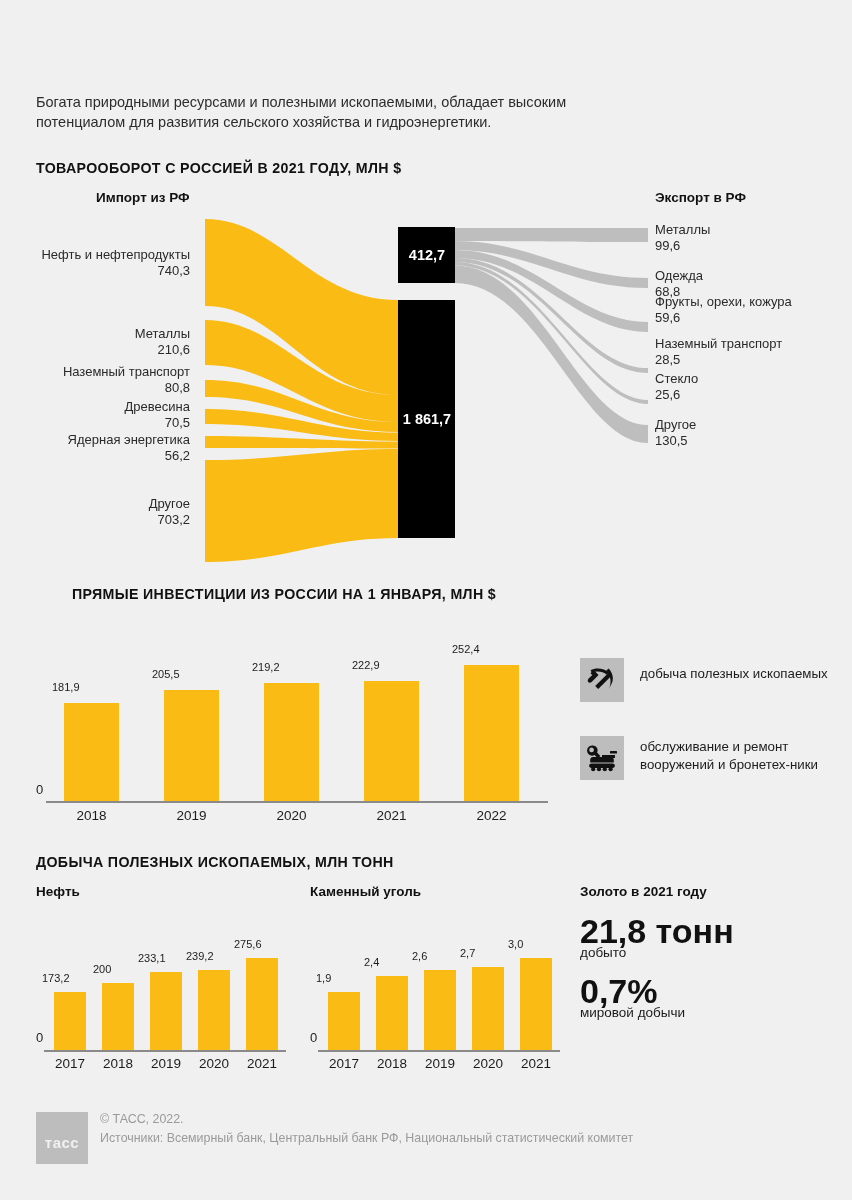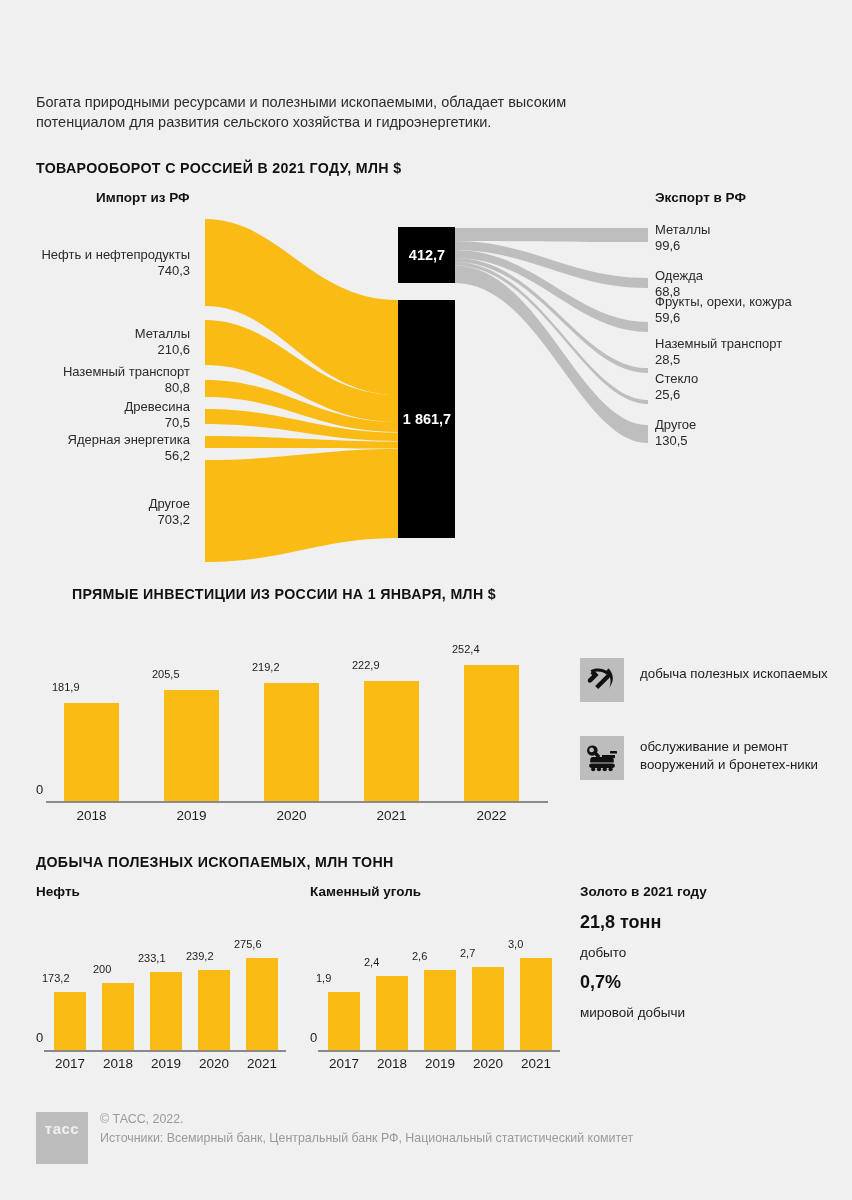--- a/index.html
+++ b/index.html
@@ -61,27 +61,27 @@
   .coop-item { position: absolute; }
   .coop-icon {
     position: absolute; width: 44px; height: 44px; background: #bdbdbd;
     display: flex; align-items: center; justify-content: center;
   }
   .coop-text {
     position: absolute; font-size: 13.3px; line-height: 17.5px; color: #1c1c1c;
   }
 
   
-  .gold-big { position: absolute; font-size: 18px; font-weight: 700; color: #111; }
+  .gold-big { position: absolute; font-size: 34px; font-weight: 700; color: #111; }
   .gold-sub { position: absolute; font-size: 13.5px; color: #1c1c1c; }
 
   
   .footer-logo {
     position: absolute; left: 36px; top: 1112px; width: 52px; height: 52px;
-    background: #bdbdbd; display: flex; align-items: flex-start; justify-content: center;
+    background: #bdbdbd; display: flex; align-items: center; justify-content: center;
   }
   .footer-logo-text {
     color: #f0f0f0; font-size: 15px; font-weight: 700; letter-spacing: 0.5px;
     line-height: 1; margin-top: 9px;
   }
   .footer-text {
     position: absolute; left: 100px; top: 1110px; width: 720px;
     font-size: 12.4px; line-height: 19px; color: #9a9a9a;
   }
 </style>

